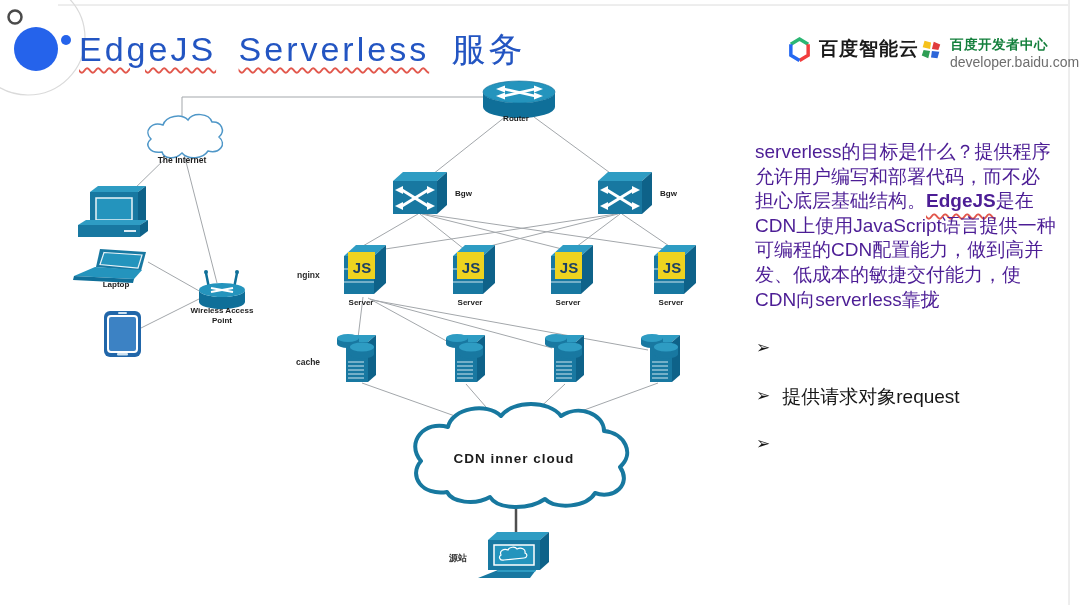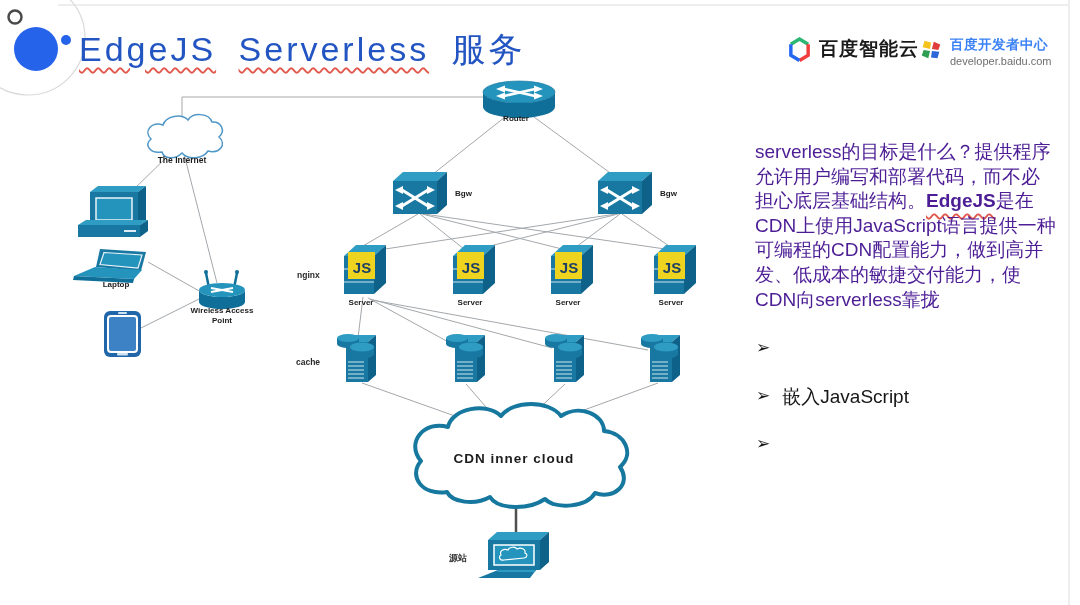--- a/index.html
+++ b/index.html
@@ -13,22 +13,22 @@
   .title .w{margin-right:10px;}
   .squiggle{text-decoration-line:underline;text-decoration-style:wavy;
             text-decoration-color:#e2574c;text-decoration-thickness:1.5px;
             text-underline-offset:6px;}
 
   
   .brand1{position:absolute;left:787px;top:36px;display:flex;gap:7px;}
   .brand1 .txt{font-size:19px;font-weight:bold;color:#1a1a1a;letter-spacing:1px;}
   .brand2{position:absolute;left:919px;top:38px;display:flex;align-items:flex-start;gap:7px;}
   .brand2 .col{display:flex;flex-direction:column;line-height:1.1;}
-  .brand2 .txt{font-size:13.5px;font-weight:bold;color:#3b82f6;letter-spacing:0.5px;}
-  .brand2 .url{font-size:11px;color:#6e6e6e;margin-top:2px;}
+  .brand2 .txt{font-size:13.5px;font-weight:bold;color:#15803d;letter-spacing:0.5px;}
+  .brand2 .url{font-size:14px;color:#6e6e6e;margin-top:2px;}
 
   
   .para{position:absolute;left:755px;top:140px;width:302px;font-size:19px;
         line-height:24.6px;color:#4c1d95;}
   .para .em{font-weight:bold;}
   .bullet{position:absolute;left:756px;display:flex;align-items:flex-start;gap:12px;
           font-size:19px;color:#161616;white-space:nowrap;}
   .bullet .mark{font-size:17px;line-height:23px;}
   .b1{top:336px;} .b2{top:384px;} .b3{top:432px;}
 
@@ -336,19 +336,19 @@
     </div>
   </div>
 
   <div class="para"><span>serverless的目标是什么？提供程序允许用户编写和部署代码，而不必担心底层基础结构。</span><span class="em squiggle">EdgeJS</span><span>是在CDN上使用JavaScript语言提供一种可编程的CDN配置能力，做到高并发、低成本的敏捷交付能力，使CDN向serverless靠拢</span></div>
 
   <div class="bullet b1">
     <span class="mark">➢</span>
   </div>
   <div class="bullet b2">
     <span class="mark">➢</span>
-    <span>嵌入JavaScript</span>
+    <span>提供请求对象request</span>
   </div>
   <div class="bullet b3">
     <span class="mark">➢</span>
   </div>
 
 </div>
 
 </body></html>

